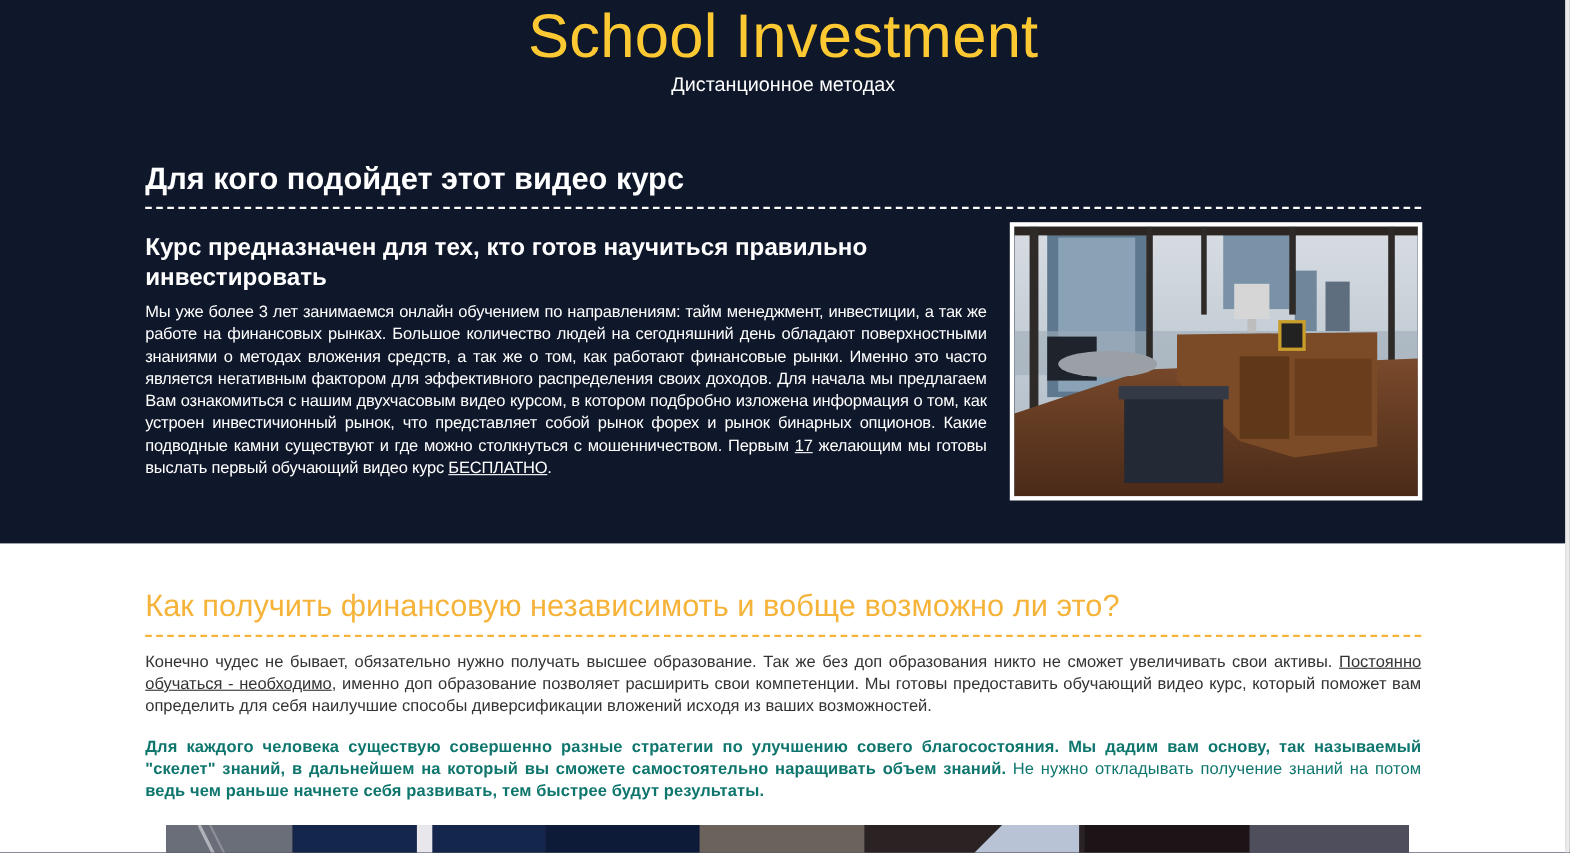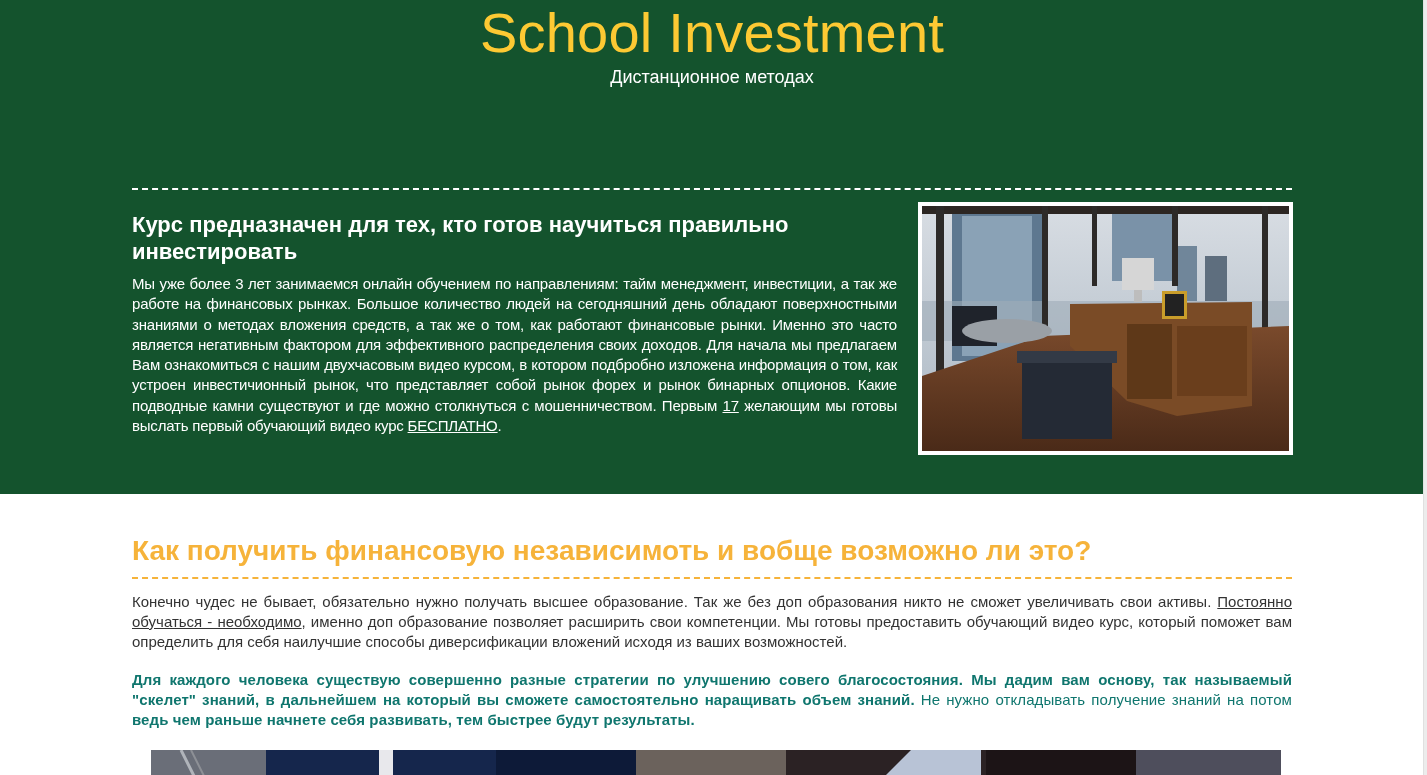--- a/index.html
+++ b/index.html
@@ -3,48 +3,49 @@
 <meta charset="utf-8">
 <style>
   html, body { margin: 0; padding: 0; }
   body {
     width: 1427px; height: 775px; overflow: hidden; position: relative;
     background: #ffffff;
     font-family: "Liberation Sans", "DejaVu Sans", sans-serif;
   }
   .page { position: absolute; left: 0; top: 0; width: 1424px; height: 775px; overflow: hidden; }
   .scrollbar { position: absolute; right: 0; top: 0; width: 3px; height: 775px; background: #ececec; border-left: 1px solid #e0e0e0; }
-  .hero { position: absolute; left: 0; top: 0; width: 1424px; height: 494px; background: #14532d; }
+  .hero { position: absolute; left: 0; top: 0; width: 1424px; height: 494px; background: #0f172a; }
   .site-title { position: absolute; left: 0; top: 0; width: 1424px; text-align: center; color: #fdc933; font-size: 56px; line-height: 66px; letter-spacing: 0.2px; }
   .site-subtitle { position: absolute; left: 0; top: 65px; width: 1424px; text-align: center; color: #ffffff; font-size: 18px; line-height: 24px; }
   .col { position: absolute; left: 132px; width: 1160px; }
   .h2-white { top: 145px; color: #ffffff; font-weight: bold; font-size: 28px; line-height: 36px; margin: 0; }
   .rule-white { top: 188px; height: 0; border-top: 2px dashed #ffffff; }
   .h3-white { position: absolute; left: 132px; top: 211px; width: 760px; color: #ffffff; font-weight: bold; font-size: 22px; line-height: 27px; margin: 0; }
   .hero-text { position: absolute; left: 132px; top: 274px; width: 765px; color: #ffffff; font-weight: normal; font-size: 15px; line-height: 20.3px; text-align: justify; margin: 0; letter-spacing: -0.2px; }
   .hero-text a { color: #ffffff; text-decoration: underline; }
   .photo-frame { position: absolute; left: 918px; top: 202px; width: 367px; height: 245px; border: 4px solid #ffffff; overflow: hidden; }
   .photo { position: absolute; inset: 0; }
-  .h2-orange { top: 533px; color: #f6b33a; font-weight: bold; font-size: 28px; line-height: 36px; margin: 0; }
+  .h2-orange { top: 533px; color: #f6b33a; font-weight: normal; font-size: 28px; line-height: 36px; margin: 0; }
   .rule-orange { top: 577px; height: 0; border-top: 2px dashed #f6b33a; }
   .p1 { top: 592px; color: #333333; font-size: 15px; line-height: 20px; text-align: justify; margin: 0; }
   .p1 a { color: #333333; text-decoration: underline; }
   .p2 { top: 670px; color: #0f766e; font-size: 15px; line-height: 20px; text-align: justify; margin: 0; letter-spacing: 0.1px; }
   .p2 b { font-weight: bold; }
   .bottom-photo { position: absolute; left: 151px; top: 750px; width: 1130px; height: 60px; overflow: hidden; }
 </style>
 </head>
 <body>
 
 <div class="page">
 
   <section class="hero">
     <div class="site-title">School Investment</div>
     <div class="site-subtitle">Дистанционное методах</div>
 
+    <h2 class="col h2-white">Для кого подойдет этот видео курс</h2>
     <div class="col rule-white"></div>
 
     <h3 class="h3-white">Курс предназначен для тех, кто готов научиться правильно инвестировать</h3>
 
     <p class="hero-text"><span>Мы уже более 3 лет занимаемся онлайн обучением по направлениям: тайм менеджмент, инвестиции, а так же работе на финансовых рынках. Большое количество людей на сегодняшний день обладают поверхностными знаниями о методах вложения средств, а так же о том, как работают финансовые рынки. Именно это часто является негативным фактором для эффективного распределения своих доходов. Для начала мы предлагаем Вам ознакомиться с нашим двухчасовым видео курсом, в котором подбробно изложена информация о том, как устроен инвестичионный рынок, что представляет собой рынок форех и рынок бинарных опционов. Какие подводные камни существуют и где можно столкнуться с мошенничеством. Первым </span><a href="#">17</a><span> желающим мы готовы выслать первый обучающий видео курс </span><a href="#">БЕСПЛАТНО</a><span>.</span></p>
 
     <div class="photo-frame">
       <svg class="photo" width="367" height="245" viewBox="0 0 367 245" preserveAspectRatio="none">
         <defs>
           <linearGradient id="sky" x1="0" y1="0" x2="0" y2="1">

